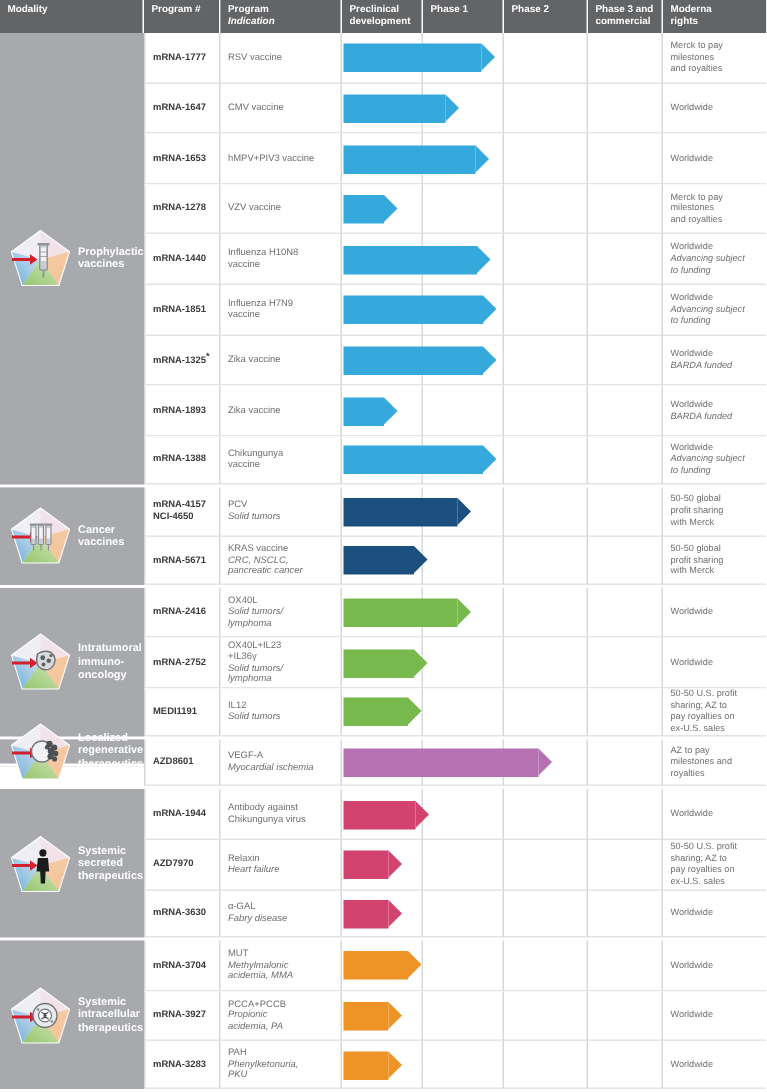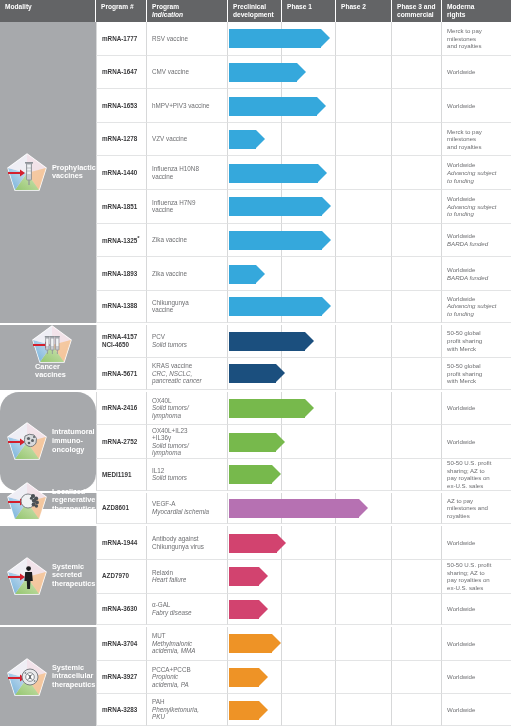--- a/index.html
+++ b/index.html
@@ -209,21 +209,21 @@
       <rect x="2.3" y="3" width="3.4" height="9" fill="#eef1f4"></rect>
       <rect x="0" y="0" width="8" height="1.6" fill="#8d9298"></rect>
       <rect x="3.4" y="18" width="1.2" height="5" fill="#8d9298"></rect>
       <line x1="1.5" y1="6" x2="6.5" y2="6" stroke="#8d9298" stroke-width="0.5"></line>
       <line x1="1.5" y1="9" x2="6.5" y2="9" stroke="#8d9298" stroke-width="0.5"></line>
     </g>
   </svg></div>
         <div class="mod-label" style="white-space: pre-line;">Prophylactic
 vaccines</div>
       </div>
-      <div class="mod-col" style="top: 324.571px; height: 67.2381px; flex-direction: column;">
+      <div class="mod-col" style="top: 324.571px; height: 67.2381px;">
         <div class="mod-icon"><svg width="40" height="38" viewBox="0 0 40 38">
     <defs>
       <linearGradient id="gb" x1="0" y1="0" x2="1" y2="1">
         <stop offset="0%" stop-color="#e8d4e8"></stop>
         <stop offset="35%" stop-color="#f3e9f0"></stop>
         <stop offset="70%" stop-color="#f7d9c0"></stop>
         <stop offset="100%" stop-color="#f0b98a"></stop>
       </linearGradient>
       <linearGradient id="bb" x1="0" y1="1" x2="1" y2="0">
         <stop offset="0%" stop-color="#8fc46a"></stop>
@@ -260,21 +260,21 @@
         <rect x="0.6" y="1" width="3.4" height="13" rx="0.5" fill="#c9ccd1" stroke="#7d8288" stroke-width="0.6"></rect>
         <rect x="1.2" y="3" width="2.2" height="7" fill="#f2f4f6"></rect>
         <rect x="-0.2" y="0" width="5" height="1.3" fill="#8d9298"></rect>
         <rect x="1.9" y="14" width="0.8" height="4" fill="#8d9298"></rect>
       </g>
     </g>
   </svg></div>
         <div class="mod-label" style="white-space: pre-line;">Cancer
 vaccines</div>
       </div>
-      <div class="mod-col" style="top: 391.81px; height: 100.857px; border-radius: 19px;">
+      <div class="mod-col" style="top: 391.81px; height: 100.857px;">
         <div class="mod-icon"><svg width="40" height="38" viewBox="0 0 40 38">
     <defs>
       <linearGradient id="gc" x1="0" y1="0" x2="1" y2="1">
         <stop offset="0%" stop-color="#e8d4e8"></stop>
         <stop offset="35%" stop-color="#f3e9f0"></stop>
         <stop offset="70%" stop-color="#f7d9c0"></stop>
         <stop offset="100%" stop-color="#f0b98a"></stop>
       </linearGradient>
       <linearGradient id="bc" x1="0" y1="1" x2="1" y2="0">
         <stop offset="0%" stop-color="#8fc46a"></stop>

